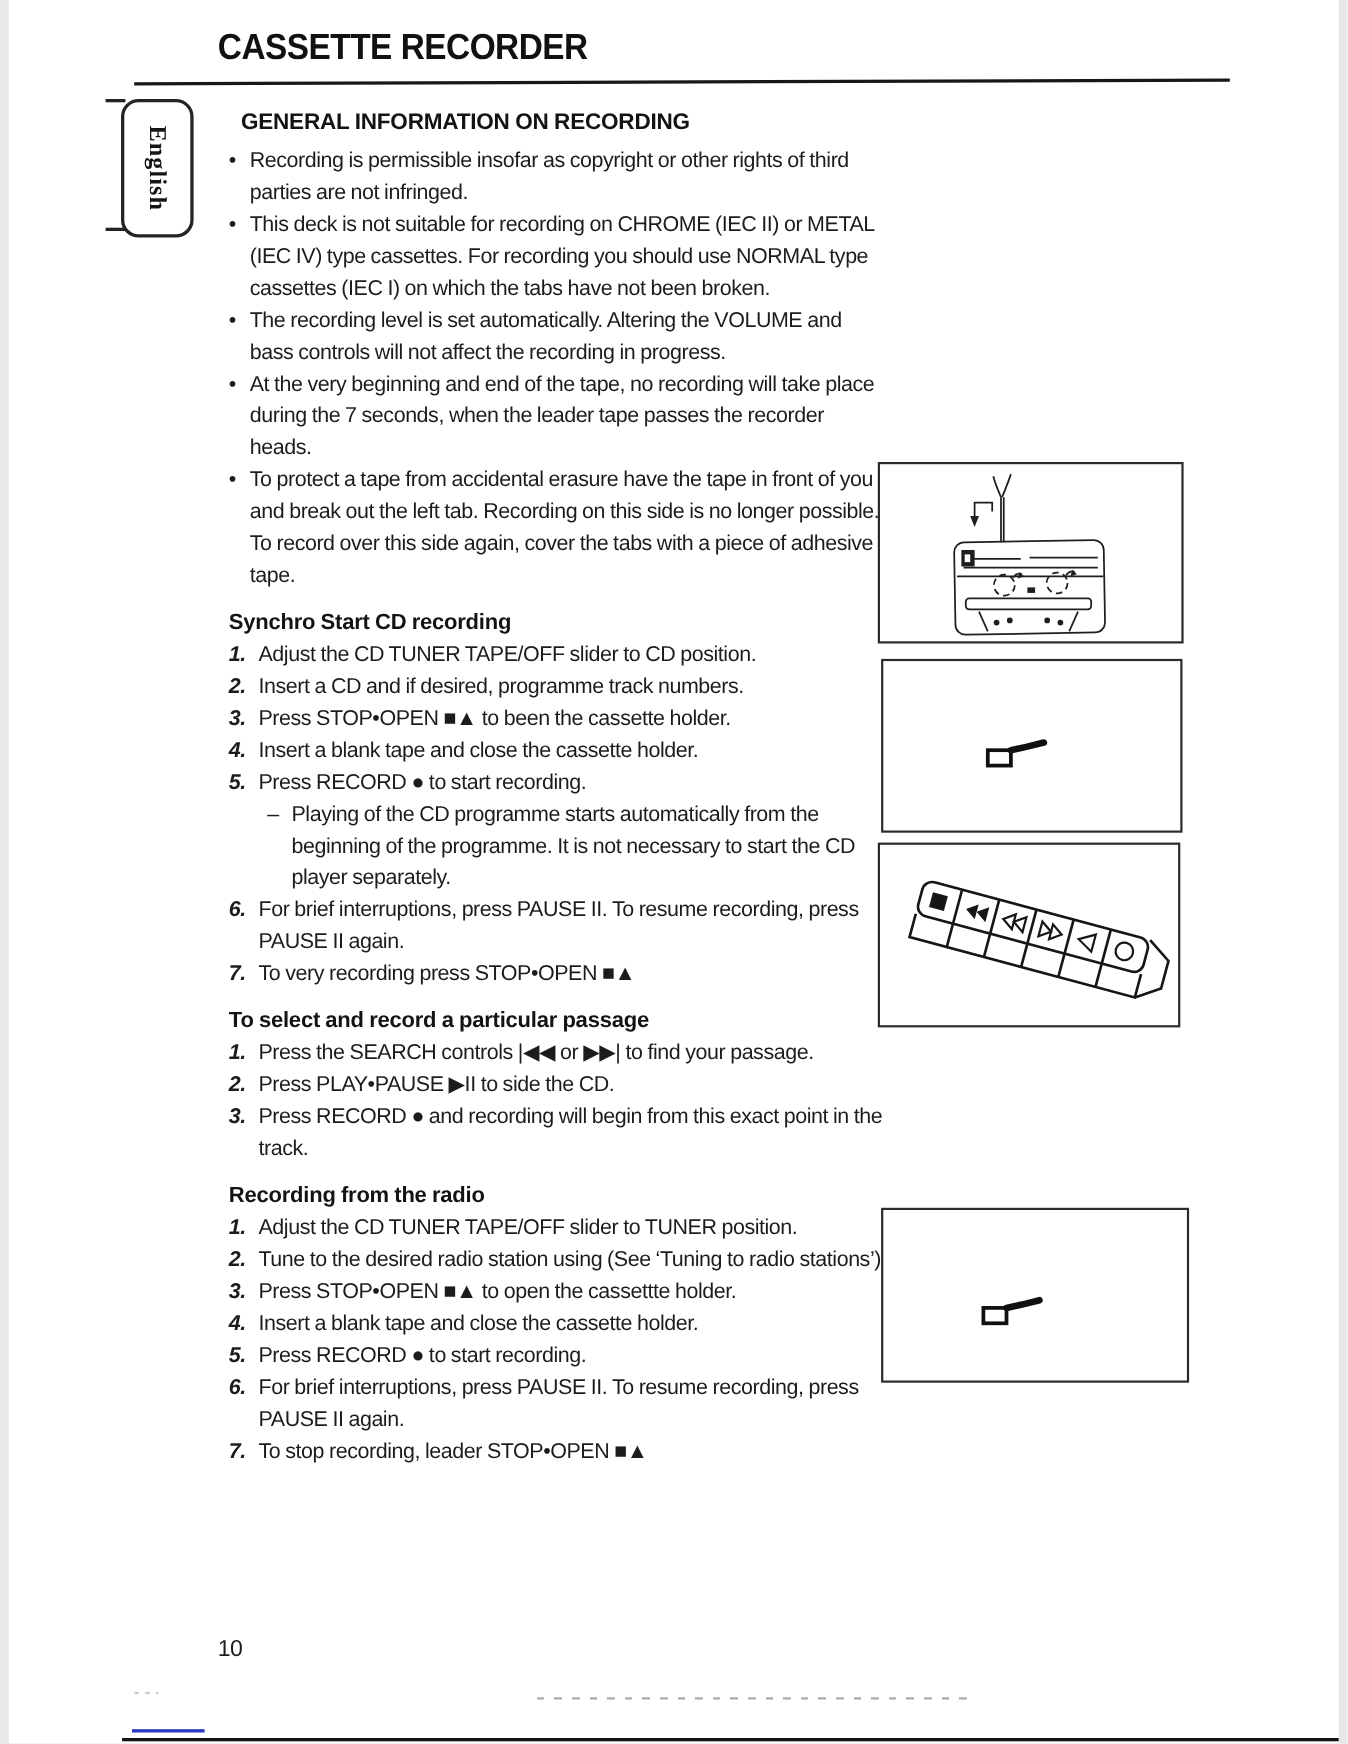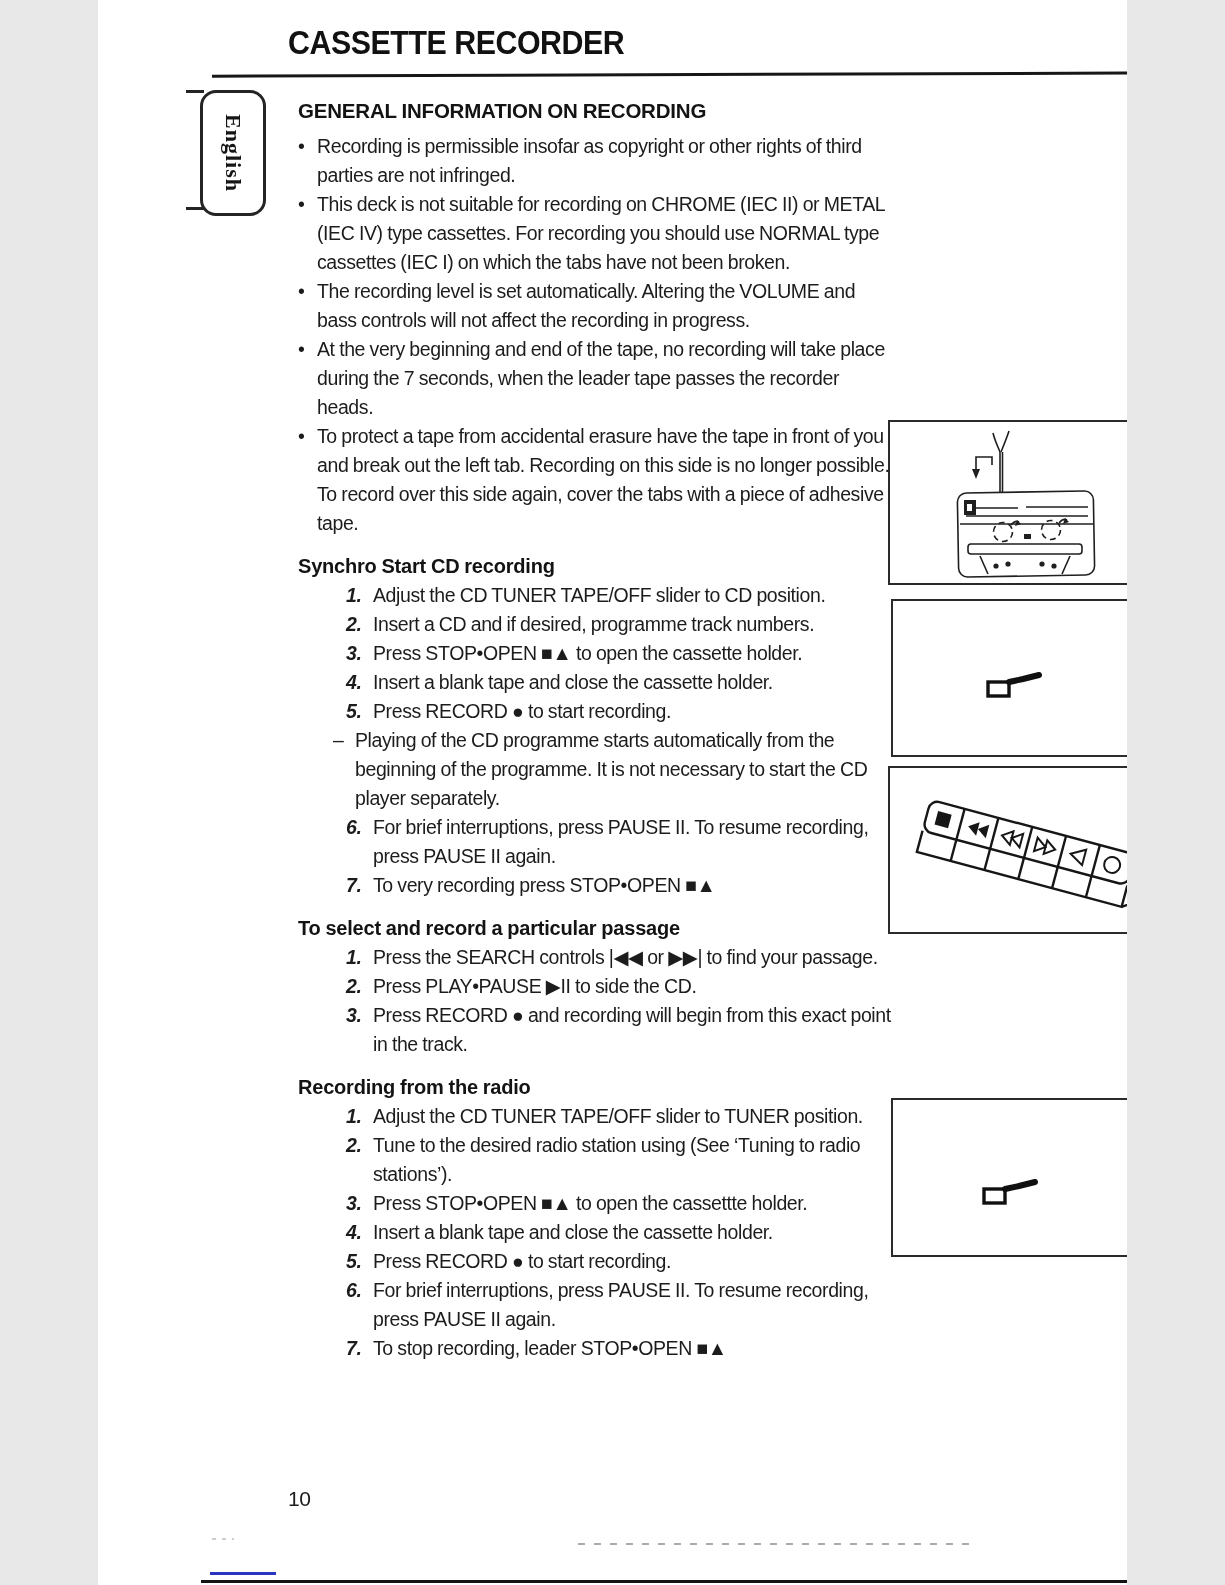--- a/index.html
+++ b/index.html
@@ -1,17 +1,17 @@
 <!DOCTYPE html>
 <html><head>
 <meta charset="utf-8">
 <style>
   html,body{margin:0;padding:0;background:#e8e8e8;}
   .sheet{
-    position:relative;width:1029px;height:1585px;background:#ffffff;
+    position:relative;width:1209px;height:1585px;background:#ffffff;
     font-family:"Liberation Sans",sans-serif;color:#1c1c1c;overflow:hidden;
     margin:0 auto;
   }
   
   .doc-title{
     position:absolute;left:190px;top:24px;font-size:33px;font-weight:700;
     letter-spacing:-0.5px;transform:scaleX(0.92);transform-origin:left top;
     white-space:nowrap;color:#111;
   }
   .title-rule{
@@ -30,29 +30,29 @@
   }
   .tab-stub{position:absolute;background:#242424;height:3px;}
   .stub-top{left:88px;top:90px;width:18px;}
   .stub-bottom{left:88px;top:207px;width:18px;}
   
   .col{
     position:absolute;left:200px;top:96px;width:600px;
     font-size:19.5px;line-height:29px;letter-spacing:-0.4px;word-spacing:-0.5px;
   }
   .col h2{
-    font-size:20.5px;font-weight:700;margin:0 0 7px 0;letter-spacing:-0.2px;color:#131313;
+    font-size:20.5px;font-weight:700;margin:0 0 7px 11px;letter-spacing:-0.2px;color:#131313;
   }
   .col h3{
     font-size:20px;font-weight:700;margin:14px 0 0 0;letter-spacing:-0.2px;color:#131313;
   }
   ul.plain{list-style:none;margin:0;padding:0;}
   li.bullet{position:relative;padding-left:19px;}
   li.bullet .mk{position:absolute;left:0;top:0;}
-  li.step{position:relative;padding-left:27px;margin-left:48px;}
+  li.step{position:relative;padding-left:27px;}
   li.step .num{
     display:inline-block;width:27px;margin-left:-27px;
     font-weight:700;font-style:italic;
   }
   li.substep{position:relative;padding-left:57px;}
   li.substep .num{
     display:inline-block;width:22px;margin-left:-22px;font-style:normal;font-weight:400;
   }
   
   .fig{position:absolute;border:2.5px solid #2b2b2b;background:#fff;}
@@ -99,21 +99,21 @@
       <li class="bullet"><span class="mk">•</span><span>This deck is not suitable for recording on CHROME (IEC II) or METAL (IEC IV) type cassettes. For recording you should use NORMAL type cassettes (IEC I) on which the tabs have not been broken.</span></li>
       <li class="bullet"><span class="mk">•</span><span>The recording level is set automatically. Altering the VOLUME and bass controls will not affect the recording in progress.</span></li>
       <li class="bullet"><span class="mk">•</span><span>At the very beginning and end of the tape, no recording will take place during the 7 seconds, when the leader tape passes the recorder heads.</span></li>
       <li class="bullet"><span class="mk">•</span><span>To protect a tape from accidental erasure have the tape in front of you and break out the left tab. Recording on this side is no longer possible. To record over this side again, cover the tabs with a piece of adhesive tape.</span></li>
     </ul>
 
     <h3>Synchro Start CD recording</h3>
     <ul class="plain">
       <li class="step"><span class="num">1.</span><span>Adjust the CD TUNER TAPE/OFF slider to CD position.</span></li>
       <li class="step"><span class="num">2.</span><span>Insert a CD and if desired, programme track numbers.</span></li>
-      <li class="step"><span class="num">3.</span><span>Press STOP•OPEN ■▲ to open the cassette holder.</span></li>
+      <li class="step"><span class="num">3.</span><span>Press STOP•OPEN ■▲ to been the cassette holder.</span></li>
       <li class="step"><span class="num">4.</span><span>Insert a blank tape and close the cassette holder.</span></li>
       <li class="step"><span class="num">5.</span><span>Press RECORD ● to start recording.</span></li>
       <li class="substep"><span class="num">–</span><span>Playing of the CD programme starts automatically from the beginning of the programme. It is not necessary to start the CD player separately.</span></li>
       <li class="step"><span class="num">6.</span><span>For brief interruptions, press PAUSE II. To resume recording, press PAUSE II again.</span></li>
       <li class="step"><span class="num">7.</span><span>To very recording press STOP•OPEN ■▲</span></li>
     </ul>
 
     <h3>To select and record a particular passage</h3>
     <ul class="plain">
       <li class="step"><span class="num">1.</span><span>Press the SEARCH controls |◀◀ or ▶▶| to find your passage.</span></li>

